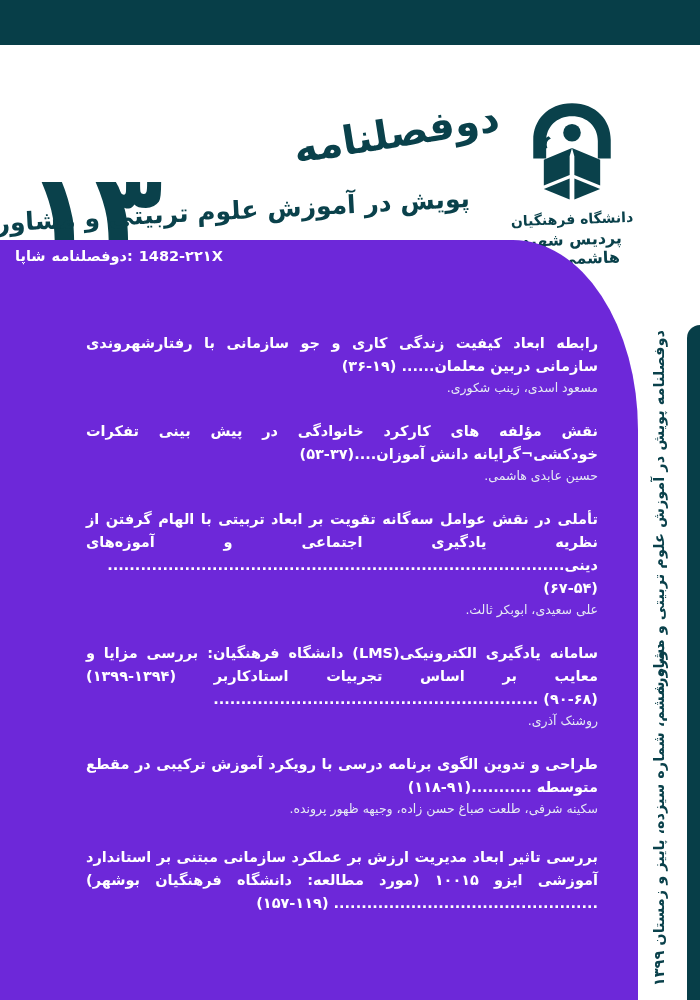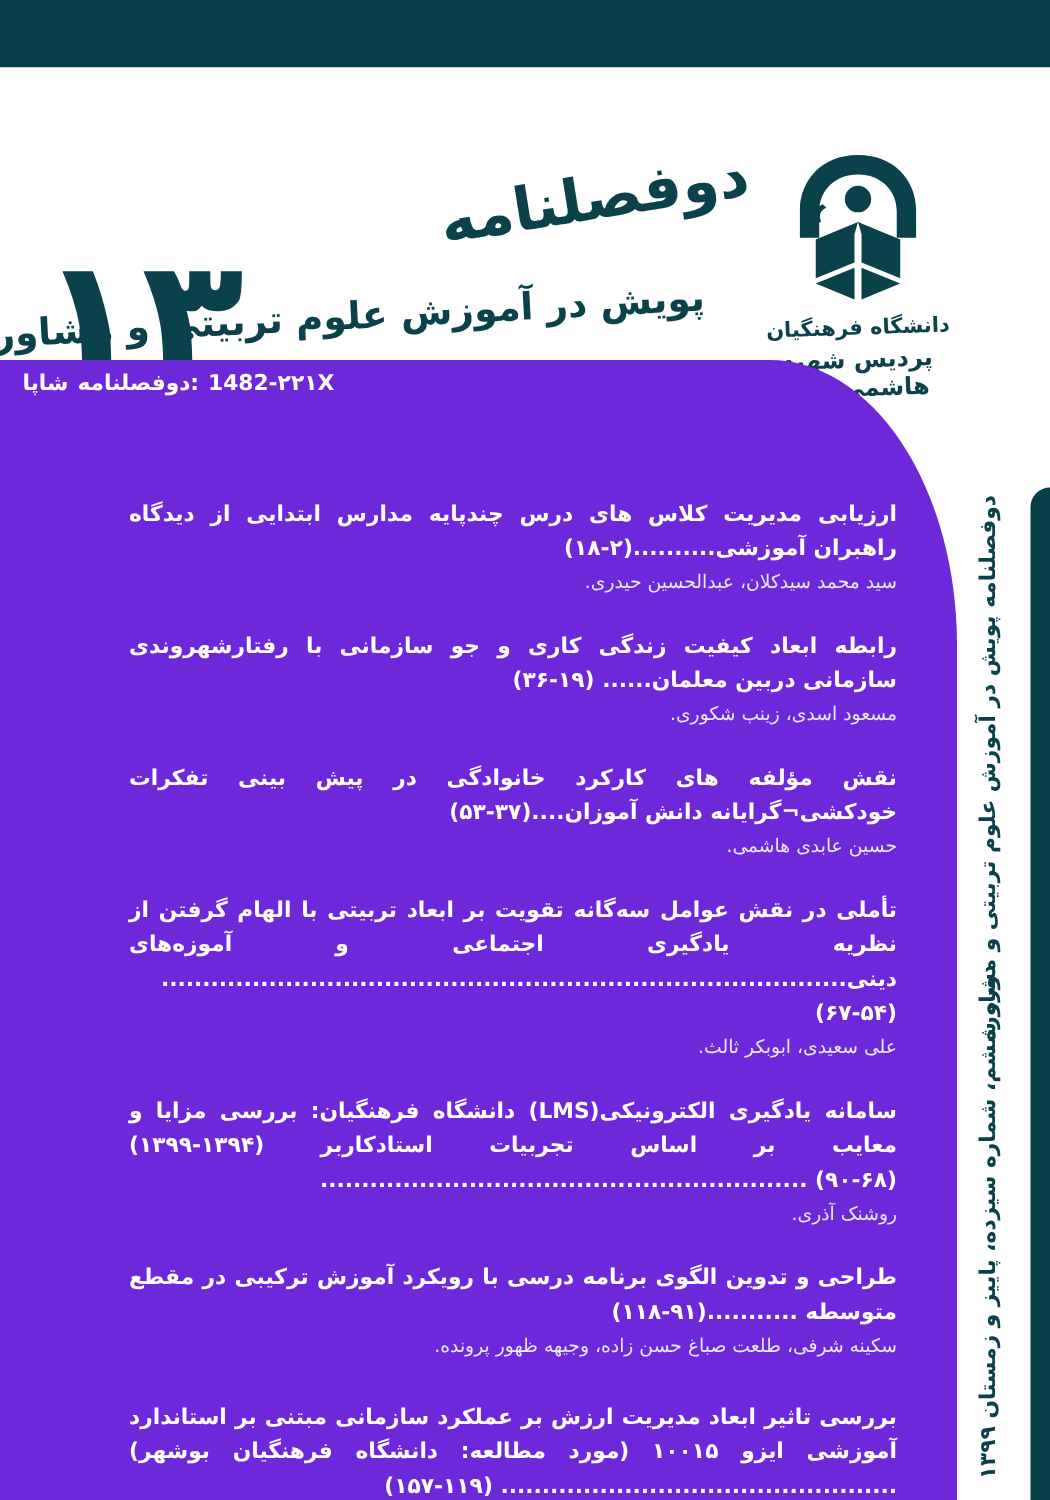--- a/index.html
+++ b/index.html
@@ -116,24 +116,20 @@
 
 <div class="panel">
   <div class="issn-line">
     <span class="seg" dir="rtl">شاپا</span>
     <span class="seg">دوفصلنامه:</span>
     <span class="seg">1482-۲۲۱X</span>
   </div>
 
   <div class="articles">
     <div class="article">
-      <div class="article-title">ارزیابی مدیریت کلاس های درس چندپایه مدارس ابتدایی از دیدگاه راهبران آموزشی..........‭(۱۸-۲)‬</div>
-      <div class="article-authors">سید محمد سیدکلان، عبدالحسین حیدری.</div>
-    </div>
-    <div class="article">
       <div class="article-title">رابطه ابعاد کیفیت زندگی کاری و جو سازمانی با رفتارشهروندی سازمانی دربین معلمان...... ‭(۳۶-۱۹)‬</div>
       <div class="article-authors">مسعود اسدی، زینب شکوری.</div>
     </div>
     <div class="article">
       <div class="article-title">نقش مؤلفه های کارکرد خانوادگی در پیش بینی تفکرات  خودکشی¬گرایانه دانش آموزان....‭(۵۳-۳۷)‬</div>
       <div class="article-authors">حسین عابدی هاشمی.</div>
     </div>
     <div class="article">
       <div class="article-title">تأملی در نقش عوامل سه‌گانه تقویت بر ابعاد تربیتی با الهام گرفتن از نظریه یادگیری اجتماعی و آموزه‌های دینی...................................................................................‭(۶۷-۵۴)‬</div>
       <div class="article-authors">علی سعیدی، ابوبکر ثالث.</div>

